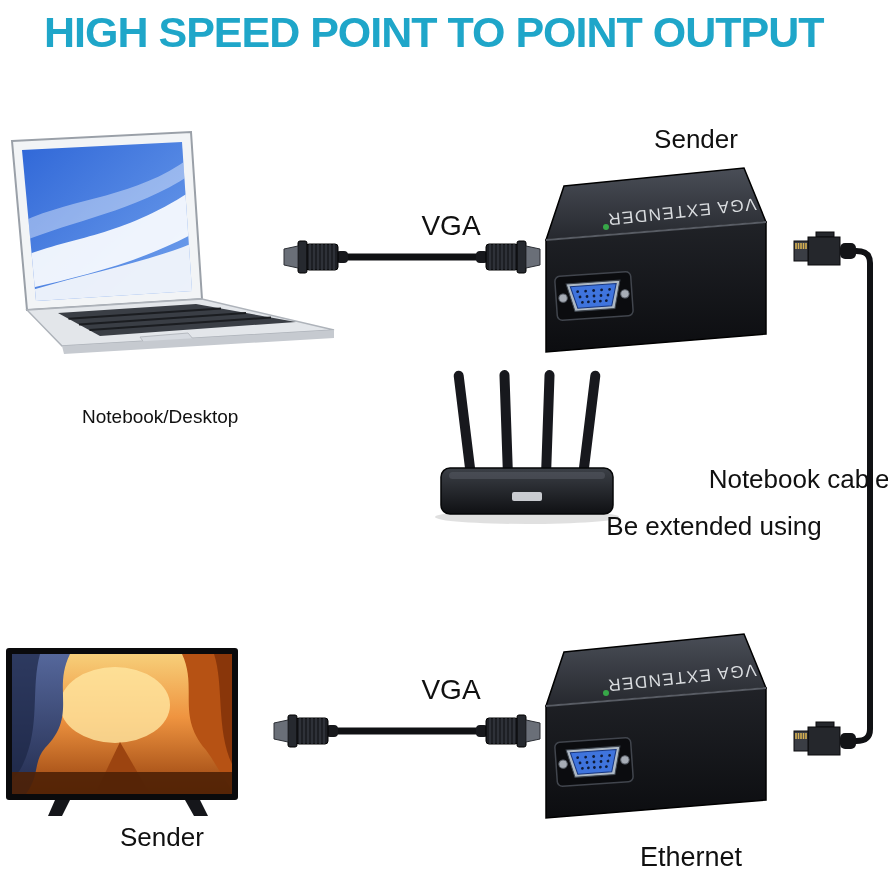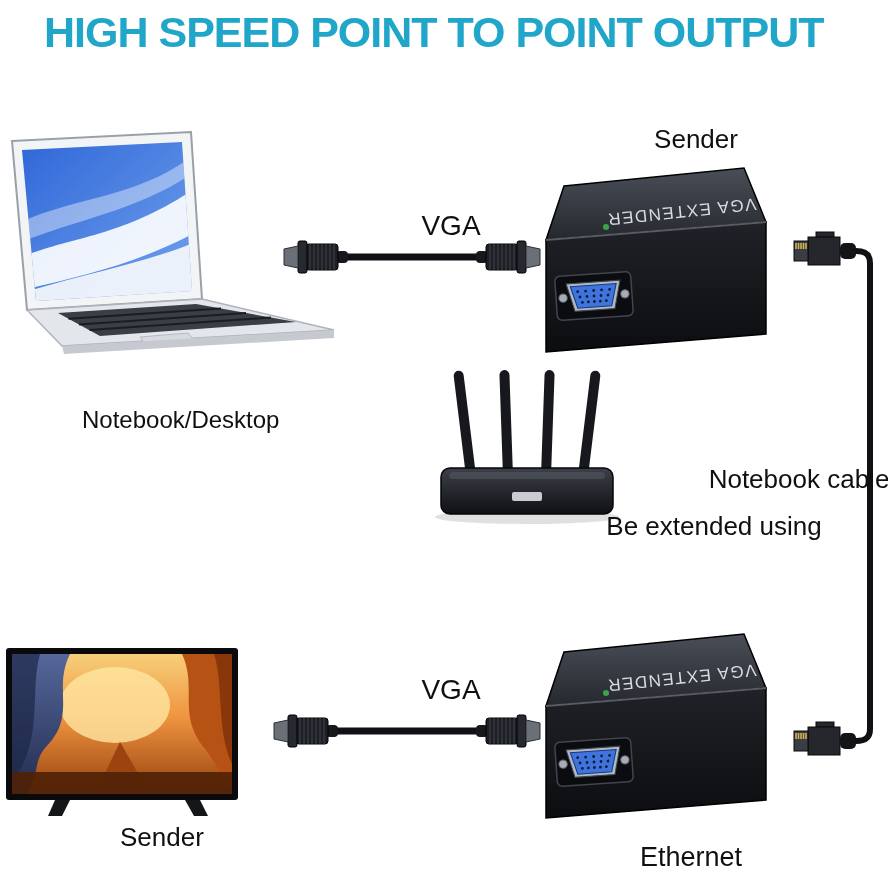--- a/index.html
+++ b/index.html
@@ -9,21 +9,21 @@
   }
   #scene-svg{position:absolute;left:0;top:0;width:888px;height:888px;}
   .label{position:absolute;color:#101010;margin-left:36px;}
   #title{
     position:absolute;left:8px;top:8px;width:876px;
     font-size:43px;font-weight:700;letter-spacing:-1px;white-space:nowrap;
     color:#1FA6C9;
   }
   #lbl-sender{left:595px;top:124px;width:130px;text-align:center;font-size:26px;}
   #lbl-vga-top{left:380px;top:210px;width:70px;text-align:center;font-size:28px;}
-  #lbl-notebook{left:46px;top:406px;font-size:24px;}
+  #lbl-notebook{left:46px;top:406px;font-size:19px;}
   #lbl-ethernet{left:663px;top:464px;width:200px;text-align:center;font-size:26px;}
   #lbl-note{left:490px;top:510px;width:376px;text-align:center;font-size:26px;line-height:33px;}
   #lbl-display{left:84px;top:822px;font-size:26px;}
   #lbl-vga-bottom{left:380px;top:674px;width:70px;text-align:center;font-size:28px;}
   #lbl-receiver{left:590px;top:842px;width:130px;text-align:center;font-size:27px;}
   .note-line{display:block;}
   .extender-text{
     font-family:"Liberation Sans",sans-serif;font-size:17px;letter-spacing:1.5px;
     fill:#d9dcdf;
   }

